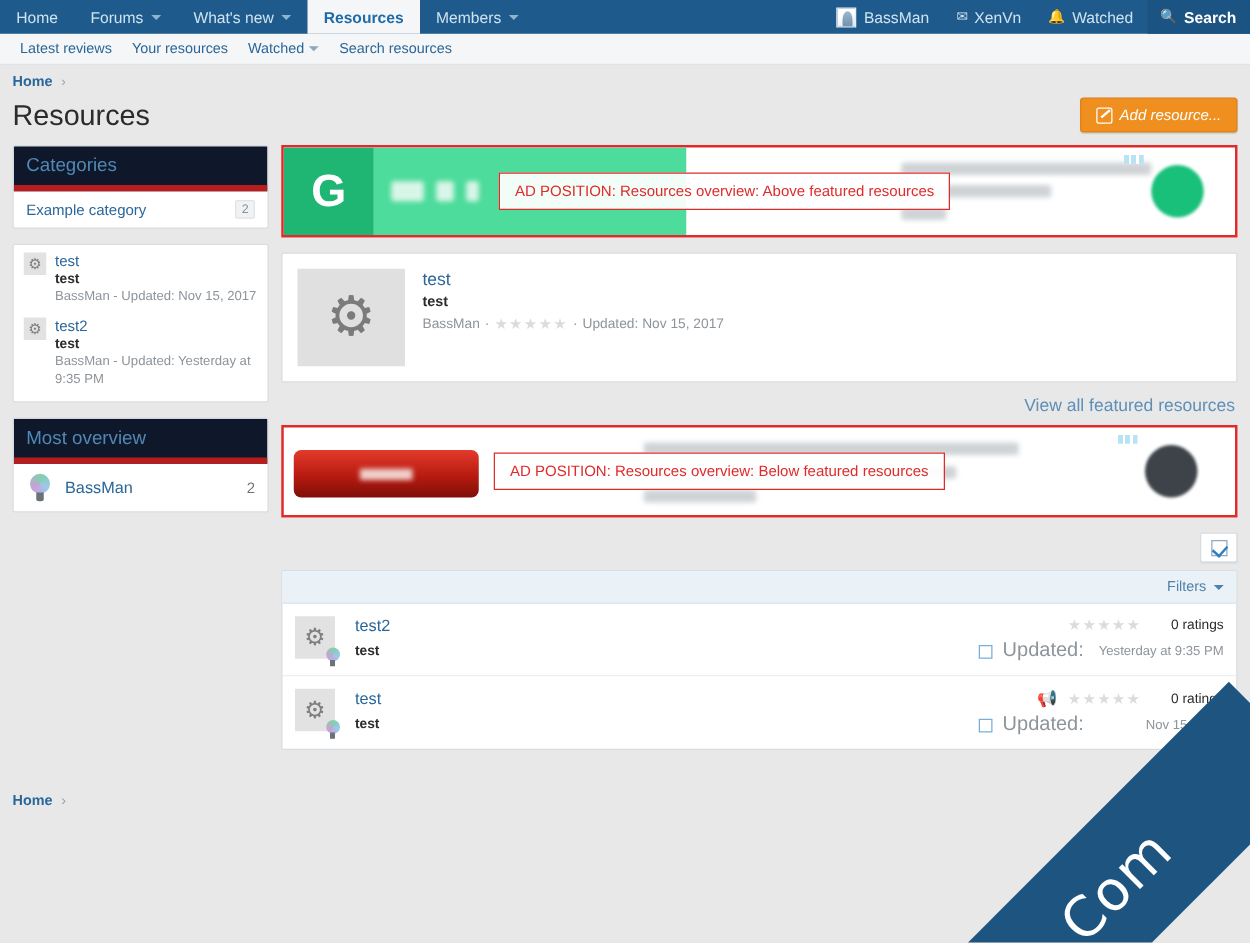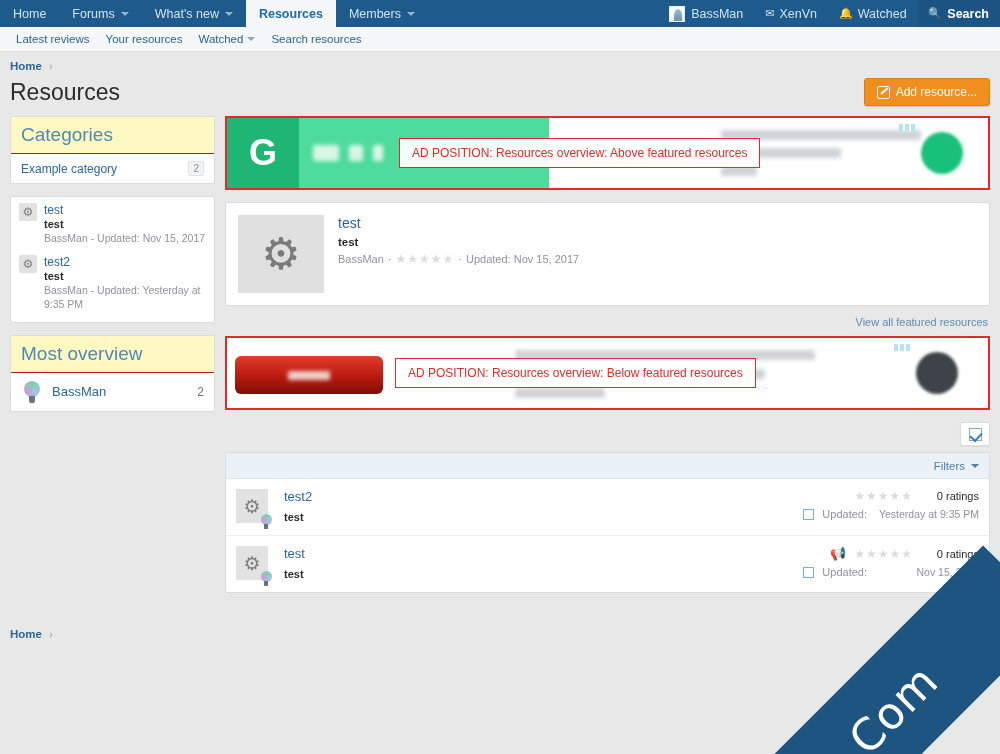--- a/index.html
+++ b/index.html
@@ -105,20 +105,21 @@
     margin-left: auto;
     background: #ef8f20;
     color: #ffffff;
     border: 1px solid #e07f14;
     border-radius: 3px;
     font-size: 12px;
     padding: 6px 12px;
     display: flex; align-items: center; gap: 6px;
     cursor: pointer;
     box-shadow: 0 1px 1px rgba(0,0,0,.12);
+    font-style: italic;
   }
   .pencil-box {
     width: 13px; height: 13px;
     border: 1.6px solid #fff;
     border-radius: 2px;
     position: relative;
     flex: none;
   }
   .pencil-box::after {
     content:"";
@@ -135,24 +136,24 @@
 
   
   .block {
     background: #ffffff;
     border: 1px solid #d7dde2;
     border-radius: 2px;
     margin-bottom: 12px;
     overflow: hidden;
   }
   .block-head {
-    background: #fef9c3;
-    border-bottom: 1px solid #b91c1c;
+    background: #0f172a;
+    border-bottom: 5px solid #b91c1c;
     color: #5089b5;
-    font-size: 19px;
+    font-size: 15px;
     padding: 7px 10px;
   }
   .block-row {
     display: flex; align-items: center;
     padding: 7px 10px;
     font-size: 12px;
     color: #2b6699;
     cursor: pointer;
   }
   .count-pill {
@@ -274,21 +275,21 @@
     background:#e0e0e0;
     display:flex; align-items:center; justify-content:center;
     color:#7b7b7b; font-size:44px; line-height:1;
   }
   .feat-title { color:#2b6699; font-size:14px; cursor:pointer; }
   .feat-desc { color:#2b2b2b; font-size:11.5px; font-weight:bold; margin-top:5px; }
   .feat-meta { color:#8d949a; font-size:11px; margin-top:4px; display:flex; align-items:center; gap:4px;}
   .stars { color:#dcdcdc; letter-spacing:1px; font-size:12px; }
   .view-all {
     text-align:right; padding: 6px 2px 8px 0;
-    font-size:11px; color:#5d8fb7; cursor:pointer;
+    font-size:14px; color:#5d8fb7; cursor:pointer;
   }
 
   
   .watch-bar { display:flex; justify-content:flex-end; margin-bottom: 6px; }
   .watch-btn {
     width: 30px; height: 24px;
     background:#ffffff;
     border:1px solid #d7dde2;
     border-radius:2px;
     display:flex; align-items:center; justify-content:center;
@@ -352,21 +353,21 @@
   .row-desc { color:#2b2b2b; font-size:11px; font-weight:bold; margin-top:7px; }
   .row-right { width: 230px; flex:none; position:relative; }
   .rr-line1 { display:flex; align-items:center; justify-content:flex-end; gap:8px; }
   .rr-line2 { display:flex; align-items:center; justify-content:flex-end; gap:8px; margin-top:5px; }
   .megaphone { color:#f0922a; font-size:13px; }
   .ratings-txt { color:#2b2b2b; font-size:11px; min-width:58px; text-align:right;}
   .small-chk {
     width:11px; height:11px; border:1px solid #7aaed6; background:#fff;
     flex:none;
   }
-  .upd-label { color:#8d949a; font-size:11px; }
+  .upd-label { color:#8d949a; font-size:16px; }
   .upd-val { color:#8d949a; font-size:10.5px; min-width:104px; text-align:right; }
 
   
   .footer-crumb {
     padding: 10px;
     font-size: 11.5px;
     color:#2b6699;
     display:flex; align-items:center;
   }
   .footer-crumb .crumb { font-weight:bold; cursor:pointer; }

